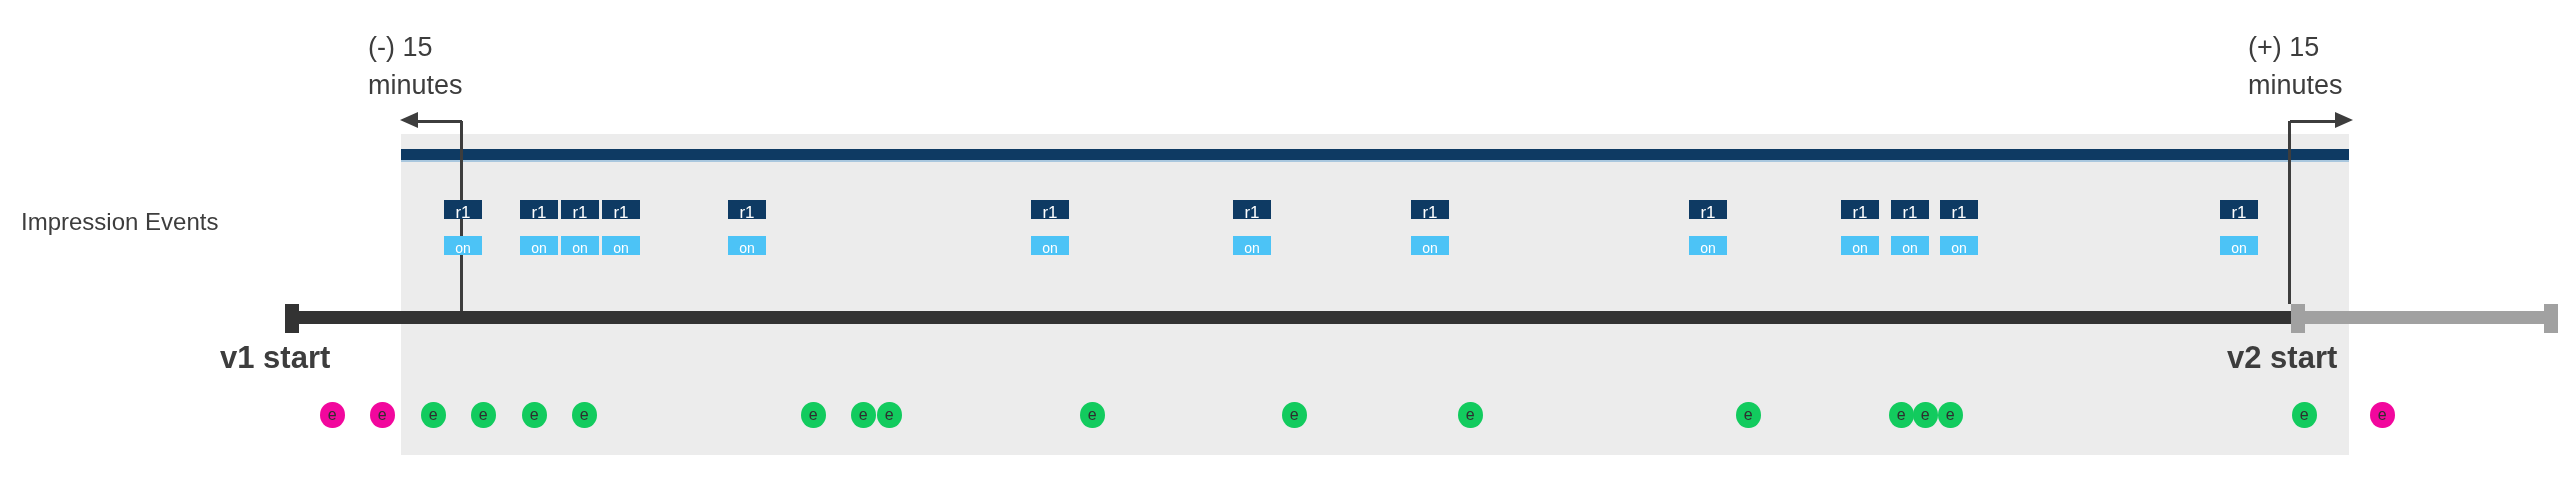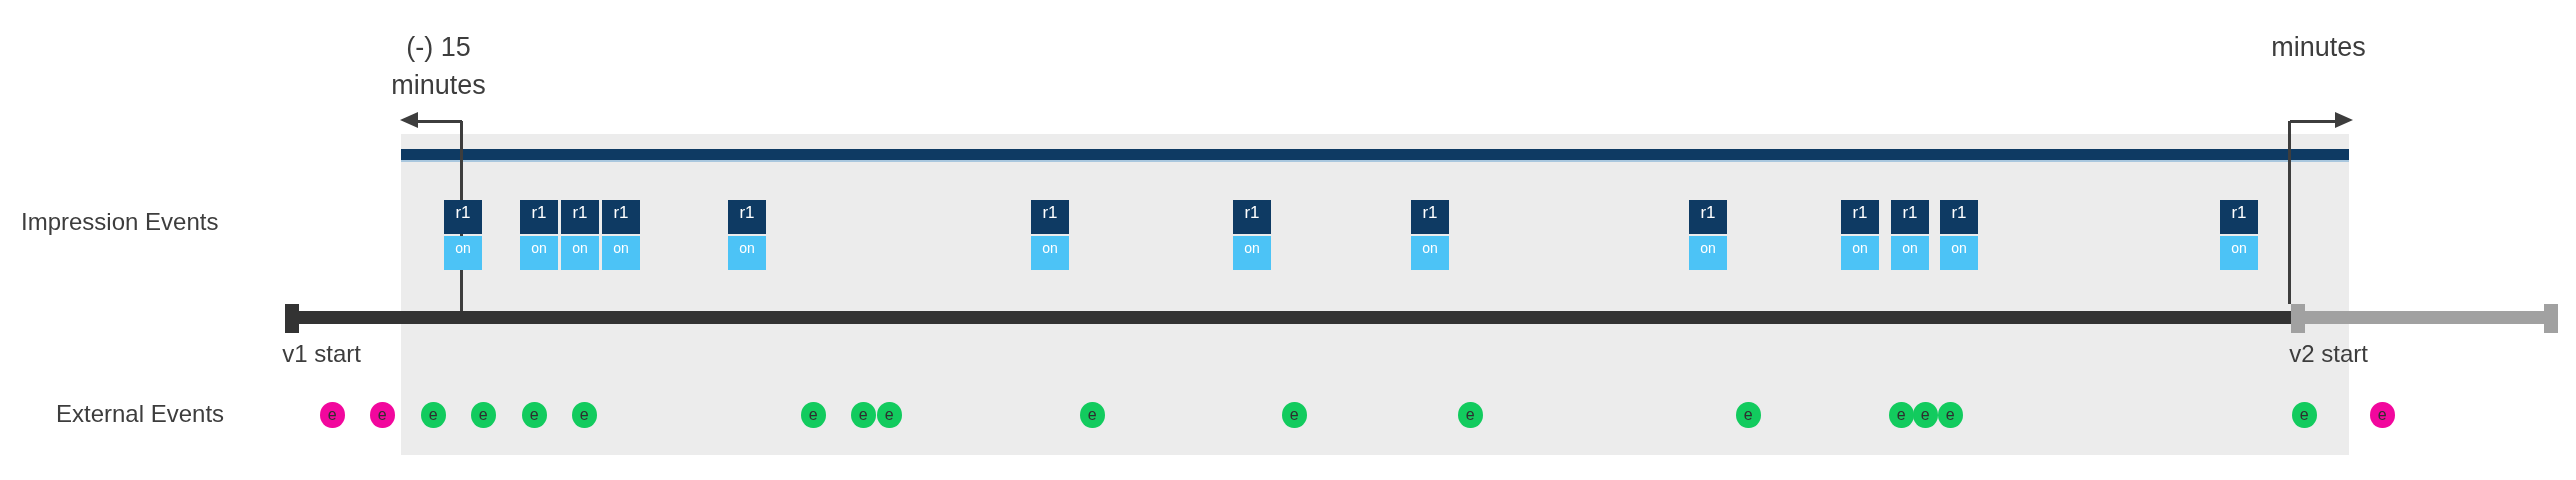--- a/index.html
+++ b/index.html
@@ -13,37 +13,37 @@
           border-bottom:2.8px solid var(--navy_edge);z-index:2;}
   .marker-line{width:2.8px;background:var(--line);z-index:3;}
   .marker-line.left{left:460px;top:121px;height:190px;}
   .marker-line.right{left:2288px;top:121px;height:183px;}
   .arrow-h{height:2.8px;background:var(--line);top:120px;z-index:3;}
   .arrow-h.left{left:415px;width:47px;}
   .arrow-h.right{left:2290px;width:47px;}
   .arrowhead{width:0;height:0;z-index:3;}
   .arrowhead.left{left:400px;top:112px;border-top:8.5px solid transparent;border-bottom:8.5px solid transparent;border-right:18px solid var(--line);}
   .arrowhead.right{left:2335px;top:112px;border-top:8.5px solid transparent;border-bottom:8.5px solid transparent;border-left:18px solid var(--line);}
-  .window-text{width:141px;text-align:center;font-size:27px;line-height:38px;font-weight:500;z-index:4;}
+  .window-text{width:141px;text-align:left;font-size:27px;line-height:38px;font-weight:500;z-index:4;}
   .window-text.minus{left:368px;top:28px;}
   .window-text.plus{left:2248px;top:28px;}
   .row-label{font-size:24px;font-weight:500;white-space:nowrap;z-index:4;}
   .row-label.impression{left:21px;top:208px;}
   .row-label.external{left:56px;top:400px;}
   .tl-dark{left:285px;top:311px;width:2006px;height:13.2px;background:var(--dark);z-index:4;}
   .tl-gray{left:2291px;top:311px;width:267px;height:13.2px;background:var(--gray_tl);z-index:4;}
   .cap{width:14px;height:29px;top:304px;z-index:5;}
   .cap.v1{left:285px;background:var(--dark);}
   .cap.v2{left:2291px;background:var(--gray_tl);}
   .cap.end{left:2544px;background:var(--gray_tl);}
-  .start-label{width:141px;text-align:right;font-size:24px;font-weight:400;top:340px;white-space:nowrap;z-index:6;}
+  .start-label{width:141px;text-align:left;font-size:31px;font-weight:700;top:340px;white-space:nowrap;z-index:6;}
   .start-label.v1{left:220px;}
   .start-label.v2{left:2227px;}
   .imp-block{position:absolute;width:38px;z-index:5;}
-  .tag{position:absolute;width:38px;height:34px;text-align:center;color:#fff;}
+  .tag{position:absolute;width:38px;height:19px;text-align:center;color:#fff;}
   .tag-r1{top:200px;background:var(--navy);font-size:17px;line-height:25.5px;}
   .tag-on{top:236px;background:var(--lightblue);font-size:14px;line-height:25.5px;}
   .ext-dot{position:absolute;top:402px;width:24.5px;height:26.4px;border-radius:50%;
            font-size:16px;line-height:26.4px;text-align:center;color:#2f2f2f;z-index:5;}
   .ext-dot.green{background:var(--green);}
   .ext-dot.pink{background:var(--pink);}
 </style>
 </head>
 <body>
 
@@ -54,28 +54,28 @@
 
   <div class="abs window-text minus">
     <div>(-) 15</div>
     <div>minutes</div>
   </div>
   <div class="abs arrowhead left"></div>
   <div class="abs arrow-h left"></div>
   <div class="abs marker-line left"></div>
 
   <div class="abs window-text plus">
+    <div>(+) 15</div>
     <div>minutes</div>
   </div>
   <div class="abs arrowhead right"></div>
   <div class="abs arrow-h right"></div>
   <div class="abs marker-line right"></div>
 
   <div class="abs row-label impression">Impression Events</div>
-  <div class="abs row-label external">External Events</div>
 
   <div class="abs tl-dark"></div>
   <div class="abs tl-gray"></div>
   <div class="abs cap v1"></div>
   <div class="abs cap v2"></div>
   <div class="abs cap end"></div>
   <div class="abs start-label v1">v1 start</div>
   <div class="abs start-label v2">v2 start</div>
 
   <div>

